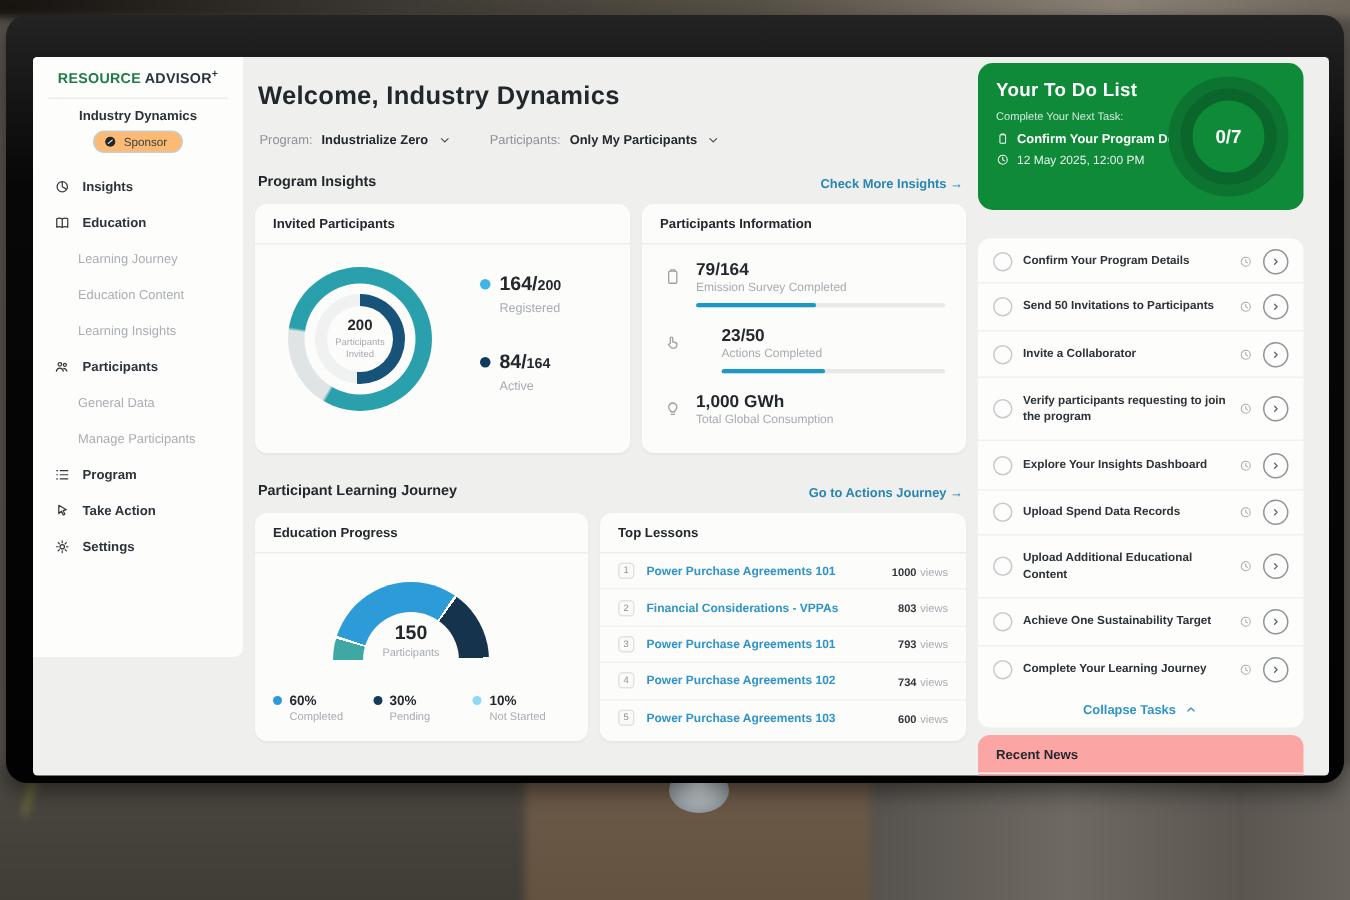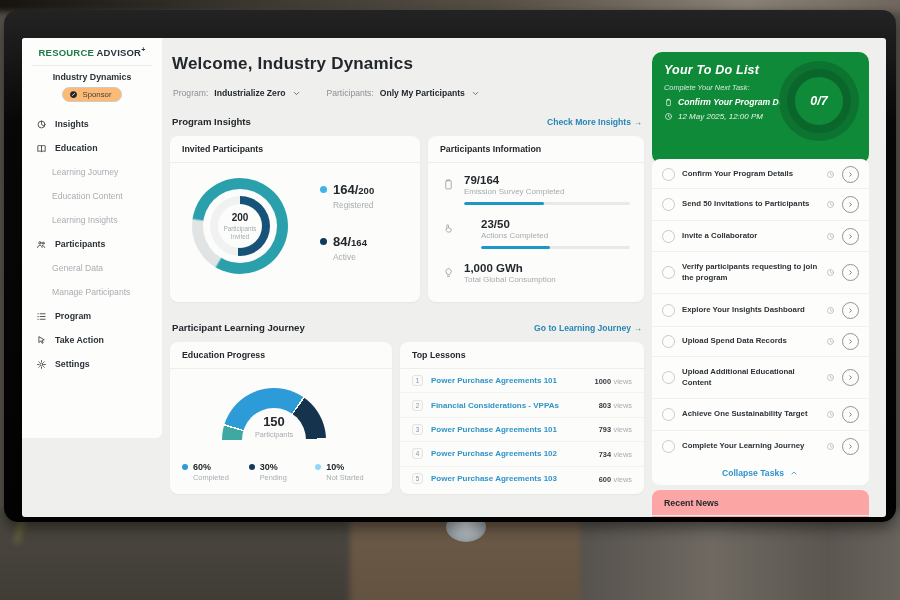--- a/index.html
+++ b/index.html
@@ -99,22 +99,22 @@
   .lesson { display:flex; align-items:center; gap:8px; height:24.4px; padding:0 12px; border-bottom:1px solid #F2F2F0; }
   .lesson:last-child { border-bottom:none; }
   .rank { width:11px; height:11px; border:1px solid #E2E2E0; border-radius:3px; background:#FAFAF9;
     font-size:6.3px; color:#8C9195; display:flex; align-items:center; justify-content:center; flex:none; }
   .lesson-title { flex:1; font-size:8px; font-weight:bold; color:#2E94C9; cursor:pointer; }
   .views { font-size:9px; font-weight:bold; color:#33383c;text-align:right; }
   .views span { font-size:7.4px; font-weight:normal; color:#A7ACB0; }
 
   
   .right { position:absolute; left:630px; top:0; width:217px; }
-  .todo-card { position:absolute; left:0; top:14px; width:217px; height:112px; border-radius:10px; background:#0F8A38;
-    color:#fff; padding:11px 12px; overflow:hidden;font-style:italic; }
+  .todo-card { position:absolute; left:0; top:4px; width:217px; height:98px; border-radius:10px; background:#0F8A38;
+    color:#fff; padding:11px 12px; overflow:hidden; }
   .todo-title { font-size:12.5px; font-weight:bold; letter-spacing:.2px; }
   .todo-sub { font-size:7.4px; color:rgba(255,255,255,.82); margin-top:6px; }
   .todo-line { display:flex; align-items:center; gap:5px; margin-top:5px; }
   .todo-line .wic { width:9px; height:9px; stroke:#fff; fill:none; stroke-width:1.8; stroke-linecap:round; stroke-linejoin:round; flex:none; }
   .todo-task { font-size:8.6px; font-weight:bold; }
   .todo-time { font-size:8px; color:rgba(255,255,255,.9); }
   .ring-outer { position:absolute; right:10px; top:9px; width:80px; height:80px; border-radius:50%; background:#0C7430;
     display:flex; align-items:center; justify-content:center; }
   .ring-mid { width:64px; height:64px; border-radius:50%; border:8px solid #0A662B; background:#0F8A38;
     display:flex; align-items:center; justify-content:center; }
@@ -319,21 +319,21 @@
             <div class="info-body">
               <div class="info-val">1,000 GWh</div>
               <div class="info-lab">Total Global Consumption</div>
             </div>
           </div>
         </div>
 
         <div class="sec-head" style="top:284px;">
           <span class="sec-title">Participant Learning Journey</span>
           <span class="sec-link">
-            <span>Go to Learning Journey</span>
+            <span>Go to Actions Journey</span>
             <span>→</span>
           </span>
         </div>
 
         <div class="card" style="left:0; top:304px; width:222px; height:152px;">
           <div class="card-head">Education Progress</div>
           <div class="gauge-wrap">
             <div class="gauge" style="background: conic-gradient(from 270deg, rgb(63, 168, 162) 0deg, rgb(63, 168, 162) 16deg, rgb(252, 252, 251) 16deg, rgb(252, 252, 251) 18deg, rgb(46, 155, 217) 18deg, rgb(46, 155, 217) 124deg, rgb(252, 252, 251) 124deg, rgb(252, 252, 251) 126deg, rgb(22, 51, 77) 126deg, rgb(22, 51, 77) 178deg, rgb(252, 252, 251) 178deg, rgb(252, 252, 251) 180deg, transparent 180deg, transparent 360deg);"></div>
           </div>
           <div class="gauge-center">

